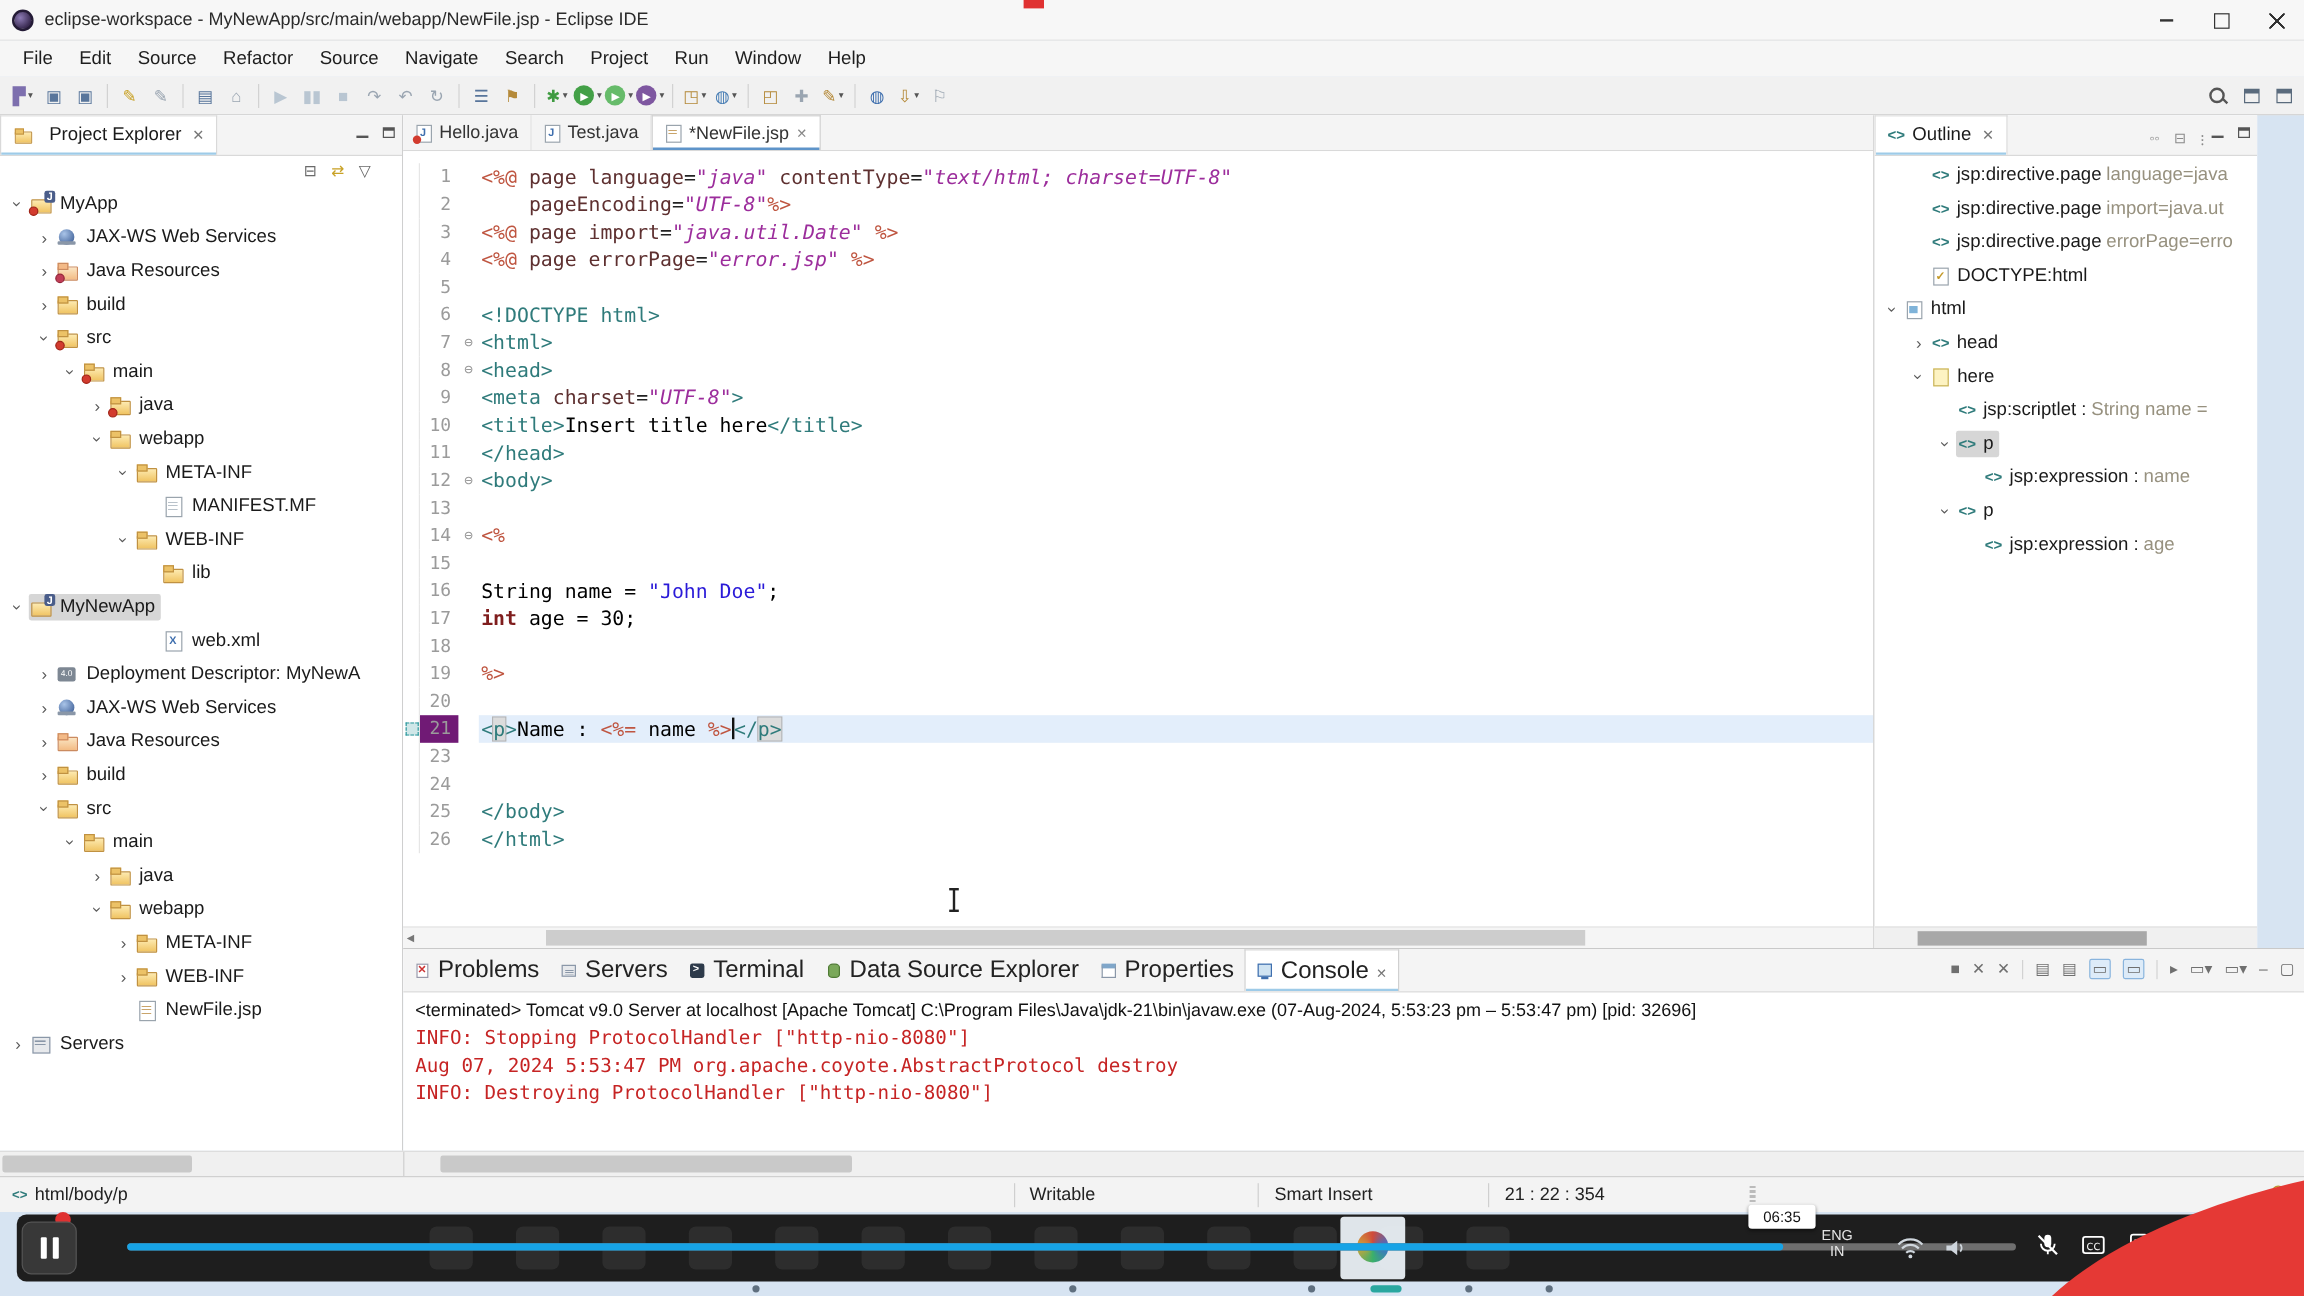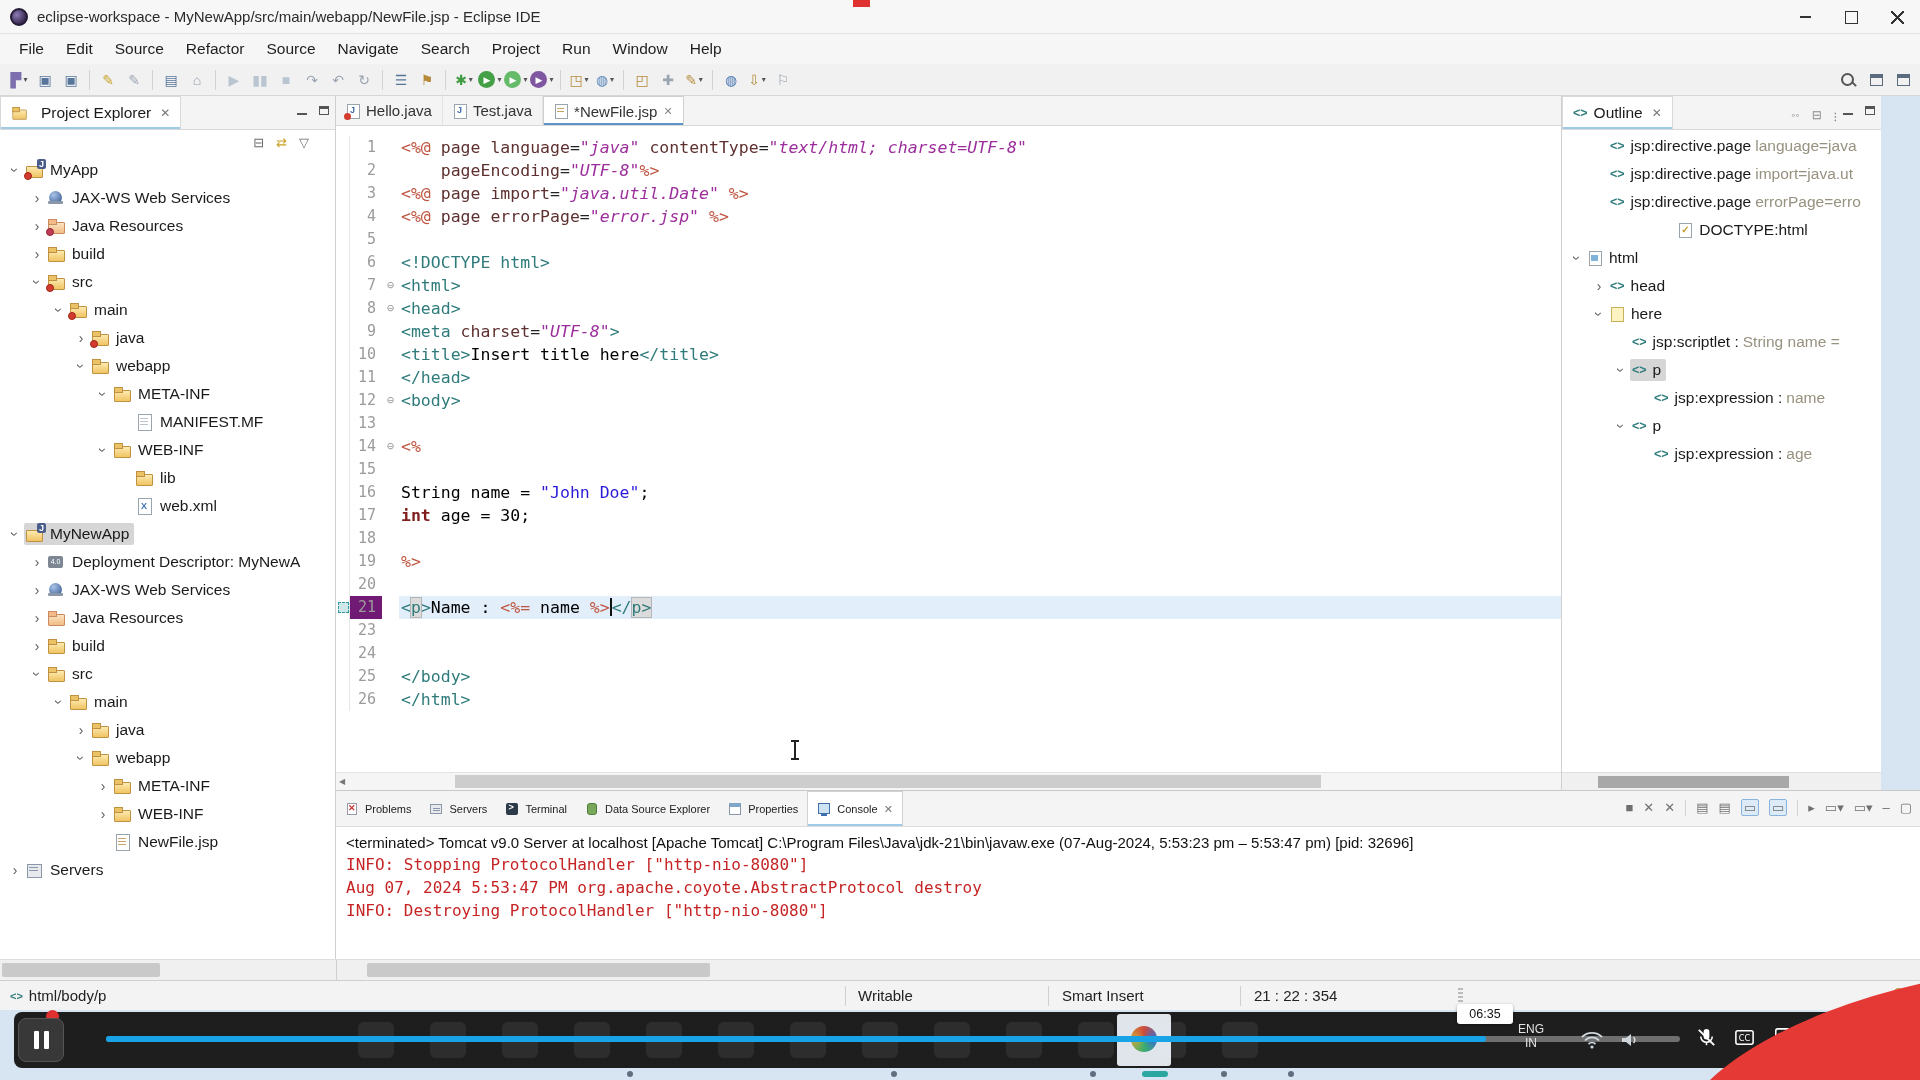--- a/index.html
+++ b/index.html
@@ -128,21 +128,21 @@
   .oc-htmlf::after{content:"";position:absolute;left:3px;top:4px;width:7px;height:6px;background:#7fb3d9}
   .oc-bodyf::before{background:#fdf3c2!important;border-color:#c9b35a!important}
   .osfx{color:#97917f;margin-left:4px}
   .o-tools{position:absolute;right:44px;top:12px;display:flex;gap:12px;color:#8a8a8a;font-size:12px}
   .outline .hsb{position:absolute;left:0;right:0;bottom:0;height:18px;background:#f0f0f0;border-top:1px solid #e0e0e0}
   .outline .hsb .th{position:absolute;left:36px;width:191px;top:3px;height:12px;background:#a8a8a8}
 
   
   .console{position:absolute;left:336px;top:790px;width:1584px;height:169px;background:#fff;border-top:1px solid #c9c9c9;overflow:hidden}
   .ctabs{height:36px;background:#f4f4f4;border-bottom:1px solid #ddd;display:flex;align-items:flex-end;position:relative}
-  .ctab{display:flex;align-items:center;gap:6px;padding:0 9px;height:35px;font-size:11px;color:#222}
+  .ctab{display:flex;align-items:center;gap:6px;padding:0 9px;height:35px;font-size:20px;color:#222}
   .ctab.active{background:#fff;border:1px solid #d0d0d0;border-bottom:none;box-shadow:inset 0 -2px 0 #9ecbe8}
   .ctab .x::before{content:"✕";color:#777;font-size:11px}
   .cic{width:14px;height:14px;position:relative;flex:none}
   .cic-problems::before{content:"";position:absolute;inset:1px 2px;background:#fff;border:1px solid #99a}
   .cic-problems::after{content:"✕";position:absolute;left:3px;top:1px;color:#c33;font-size:9px;font-weight:bold}
   .cic-servers::before{content:"";position:absolute;inset:2px 1px;background:#e7e9ec;border:1px solid #8a97a8}
   .cic-servers::after{content:"";position:absolute;left:4px;top:6px;width:7px;height:4px;background:repeating-linear-gradient(#8a97a8 0 1px,transparent 1px 2px)}
   .cic-terminal::before{content:"";position:absolute;inset:1px;background:#2d3a4a;border-radius:2px}
   .cic-terminal::after{content:">";position:absolute;left:3px;top:0px;color:#fff;font-size:9px;font-weight:bold}
   .cic-dse::before{content:"";position:absolute;left:2px;top:1px;right:2px;bottom:1px;background:#7aa85a;border-radius:40%/25%;border:1px solid #4f7a35}
@@ -431,32 +431,32 @@
           <span>WEB-INF</span>
         </span>
       </div>
       <div class="trow" style="padding-left: 116px;">
         <span class="exp"></span>
         <span class="lbl-wrap">
           <span class="ic ic-fold"></span>
           <span>lib</span>
         </span>
       </div>
+      <div class="trow sel" style="padding-left: 6px;">
+        <span class="exp open"></span>
+        <span class="lbl-wrap">
+          <span class="ic ic-proj"></span>
+          <span>MyNewApp</span>
+        </span>
+      </div>
       <div class="trow" style="padding-left: 116px;">
         <span class="exp"></span>
         <span class="lbl-wrap">
           <span class="ic ic-xml"></span>
           <span>web.xml</span>
-        </span>
-      </div>
-      <div class="trow sel" style="padding-left: 6px;">
-        <span class="exp open"></span>
-        <span class="lbl-wrap">
-          <span class="ic ic-proj"></span>
-          <span>MyNewApp</span>
         </span>
       </div>
       <div class="trow" style="padding-left: 28px;">
         <span class="exp closed"></span>
         <span class="lbl-wrap">
           <span class="ic ic-dd"></span>
           <span>Deployment Descriptor: MyNewA</span>
         </span>
       </div>
       <div class="trow" style="padding-left: 28px;">
@@ -636,21 +636,21 @@
         </span>
       </div>
       <div class="trow" style="padding-left: 28px;">
         <span class="exp"></span>
         <span class="lbl-wrap">
           <span class="oc-ang"></span>
           <span>jsp:directive.page</span>
           <span class="osfx">errorPage=erro</span>
         </span>
       </div>
-      <div class="trow" style="padding-left: 28px; justify-content: center;">
+      <div class="trow" style="padding-left: 28px;">
         <span class="exp"></span>
         <span class="lbl-wrap">
           <span class="oc-doc oc-doct"></span>
           <span>DOCTYPE:html</span>
         </span>
       </div>
       <div class="trow" style="padding-left: 6px;">
         <span class="exp open"></span>
         <span class="lbl-wrap">
           <span class="oc-doc oc-htmlf"></span>

